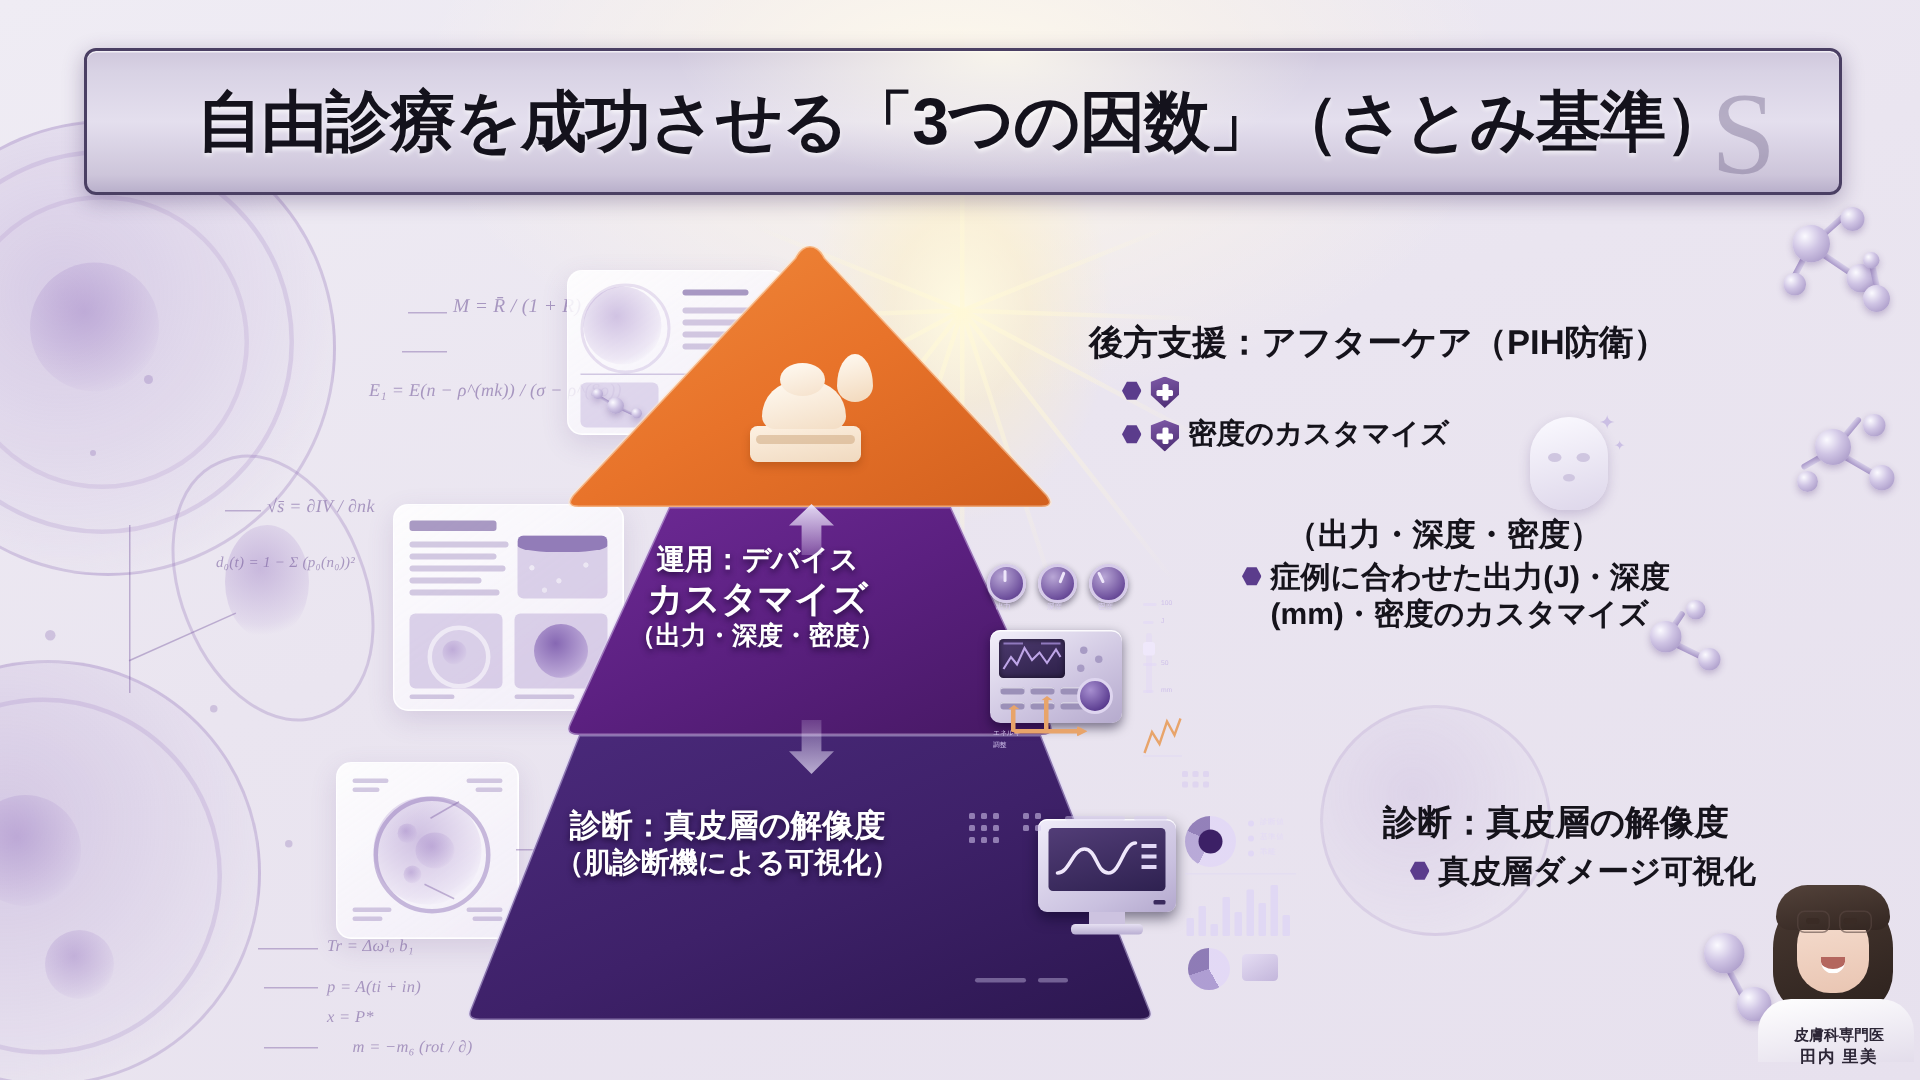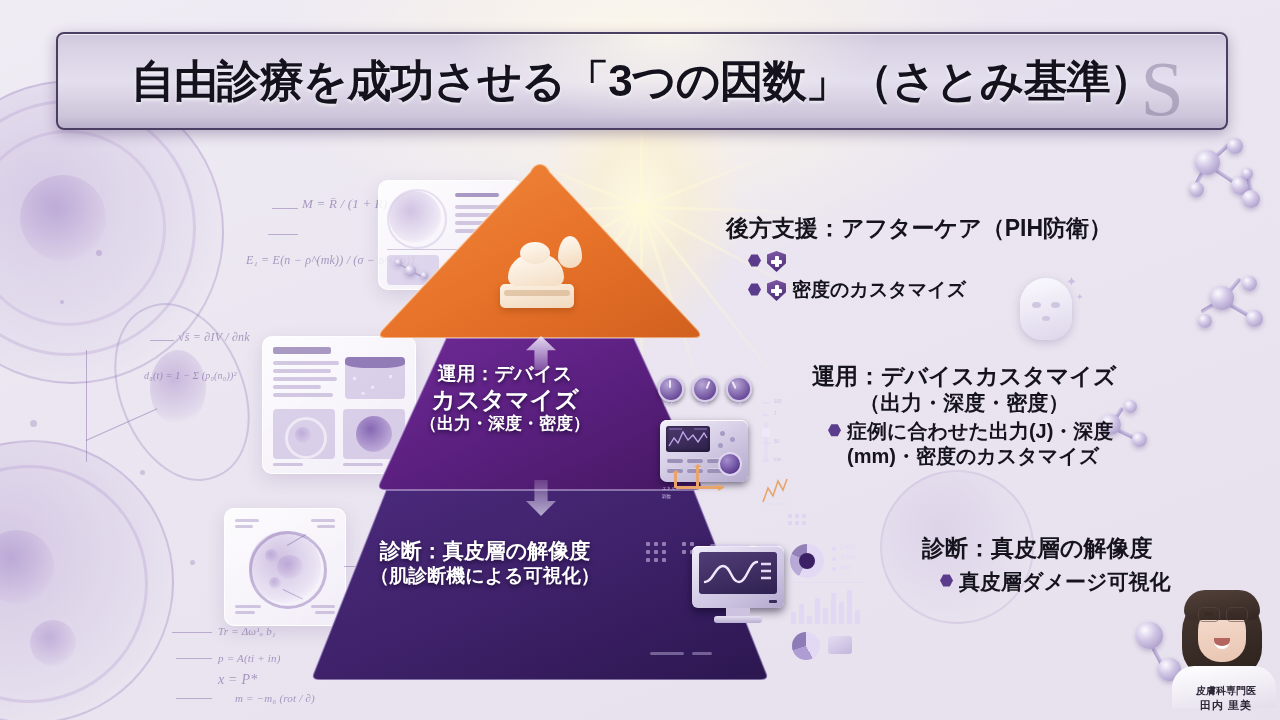--- a/index.html
+++ b/index.html
@@ -226,21 +226,21 @@
     <div class="leader" style="left:272px;top:208px;width:26px;"></div>
     <div class="leader" style="left:268px;top:234px;width:30px;"></div>
     <div class="formula" style="left:246px;top:253px;font-size:12px;">E₁ = E(n − ρ^(mk)) / (σ − ρ^(So))</div>
     <div class="formula" style="left:178px;top:330px;font-size:12px;">√s̄ = ∂IV / ∂nk</div>
     <div class="leader" style="left:150px;top:340px;width:24px;"></div>
     <div class="formula" style="left:144px;top:370px;font-size:10px;">d₀(t) = 1 − Σ (p₀(n₀))²</div>
     <div class="formula" style="left:218px;top:625px;font-size:11px;">Tr = Δω¹ₒ b₁</div>
     <div class="leader" style="left:172px;top:632px;width:40px;"></div>
     <div class="formula" style="left:218px;top:652px;font-size:11px;">p = A(ti + in)</div>
     <div class="leader" style="left:176px;top:658px;width:36px;"></div>
-    <div class="formula" style="left:218px;top:672px;font-size:14px;">x = P*</div>
+    <div class="formula" style="left:218px;top:672px;font-size:11px;">x = P*</div>
     <div class="formula" style="left:235px;top:692px;font-size:11px;">m = −m₆ (rot / ∂)</div>
     <div class="leader" style="left:176px;top:698px;width:36px;"></div>
     <div class="leader v" style="left:86px;top:350px;height:112px;"></div>
     <div class="leader" style="left:86px;top:440px;width:78px;transform:rotate(-24deg);transform-origin:0 50%;"></div>
   </div>
 
   <div class="card" style="left:378px;top:180px;width:144px;height:108px;">
     <div class="blob" style="left:10px;top:10px;width:52px;height:52px;"></div>
     <div class="ring" style="left:8px;top:8px;width:56px;height:56px;border-width:2px;"></div>
     <div class="cl dark" style="left:76px;top:12px;width:44px;"></div>
@@ -546,21 +546,20 @@
       <span class="shield"></span>
     </div>
     <div class="ritem" style="font-size:19px;margin-top:6px;margin-left:22px;">
       <span class="hexb"></span>
       <span class="shield"></span>
       <span>密度のカスタマイズ</span>
     </div>
   </div>
 
   <div class="rblock" style="left:812px;top:344px;">
-    <div class="rhead" style="font-size:23px;">運用：デバイスカスタマイズ</div>
     <div class="rsub" style="font-size:21px;text-align:center;">（出力・深度・密度）</div>
     <div class="ritem" style="font-size:20px;margin-top:3px;margin-left:16px;">
       <span class="hexb"></span>
       <span>
         <span style="display:block;">症例に合わせた出力(J)・深度</span>
         <span style="display:block;">(mm)・密度のカスタマイズ</span>
       </span>
     </div>
   </div>
 

